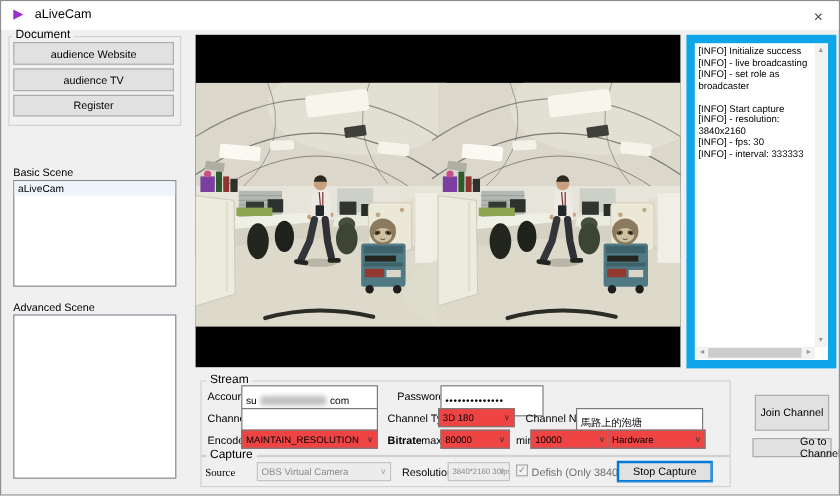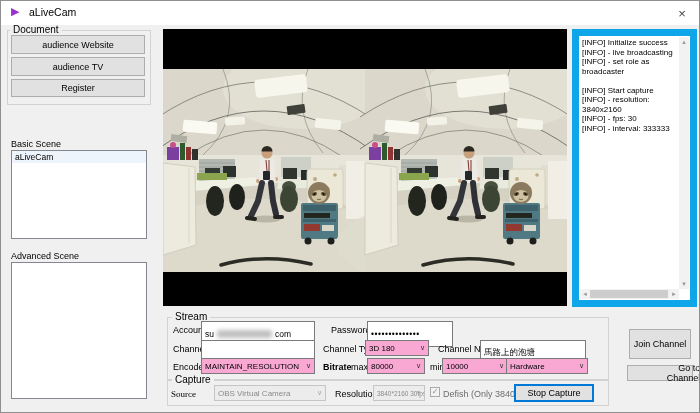--- a/index.html
+++ b/index.html
@@ -5,24 +5,24 @@
   html,body{margin:0;padding:0;background:#cfcfcf;font-family:"Liberation Sans",sans-serif;}
   #win{position:relative;width:700px;height:413px;background:#f0f0f0;border:1px solid #8f8f8f;box-sizing:border-box;overflow:hidden;}
   
   #titlebar{position:absolute;left:0;top:0;width:100%;height:24px;background:#ffffff;}
   #app-logo{position:absolute;left:10px;top:4px;font-size:11px;color:#9b30d0;}
   #app-title{position:absolute;left:28px;top:5px;font-size:10.5px;color:#000;}
   #close-btn{position:absolute;right:0;top:0;width:34px;height:24px;display:flex;align-items:center;justify-content:center;font-size:13px;color:#444;}
   
   .group{position:absolute;border:1px solid #d2d2d2;}
   .group-label{position:absolute;font-size:10px;color:#000;background:#f0f0f0;padding:0 3px;line-height:9px;}
-  .btn{position:absolute;background:#e1e1e1;border:1px solid #adadad;font-size:9px;color:#000;display:flex;align-items:center;justify-content:center;box-sizing:border-box;text-align:right;}
+  .btn{position:absolute;background:#e1e1e1;border:1px solid #adadad;font-size:9px;color:#000;display:flex;align-items:center;justify-content:center;box-sizing:border-box;}
   .lbl{position:absolute;font-size:9px;color:#000;white-space:nowrap;}
   .input{position:absolute;background:#fff;border:1px solid #7a7a7a;box-sizing:border-box;font-size:8.5px;color:#000;display:flex;align-items:center;padding:12px 3px;overflow:hidden;white-space:nowrap;}
-  .select{position:absolute;background:#f9a8d4;border:1px solid #7a7a7a;box-sizing:border-box;font-size:8px;color:#000;display:flex;align-items:center;padding:0 3px;overflow:hidden;white-space:nowrap;}
+  .select{position:absolute;background:#ef4444;border:1px solid #7a7a7a;box-sizing:border-box;font-size:8px;color:#000;display:flex;align-items:center;padding:0 3px;overflow:hidden;white-space:nowrap;}
   .select .arrow{position:absolute;right:3px;top:3px;font-size:7px;color:#333;}
   .select.disabled{background:#ececec;color:#8a8a8a;border-color:#c5c5c5;}
   .select.disabled .arrow{color:#a8a8a8;}
   .listbox{position:absolute;background:#fff;border:1px solid #828790;box-sizing:border-box;}
   .list-item{font-size:8.5px;color:#000;padding:1px 3px;background:#edf4fb;}
   
   #video{position:absolute;left:162px;top:28px;width:404px;height:277px;background:#000;}
   #video svg{position:absolute;left:0;top:40px;}
   
   #logbox{position:absolute;left:571px;top:28px;width:125px;height:278px;background:#fff;border:7px solid #0ea5e9;box-sizing:border-box;}

